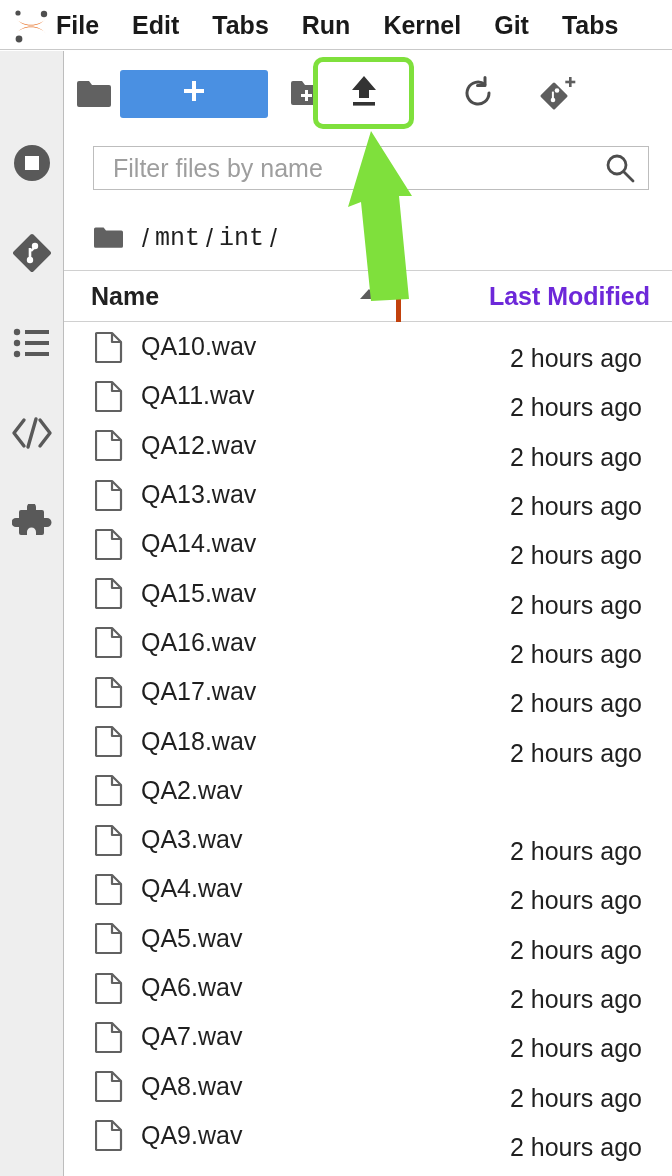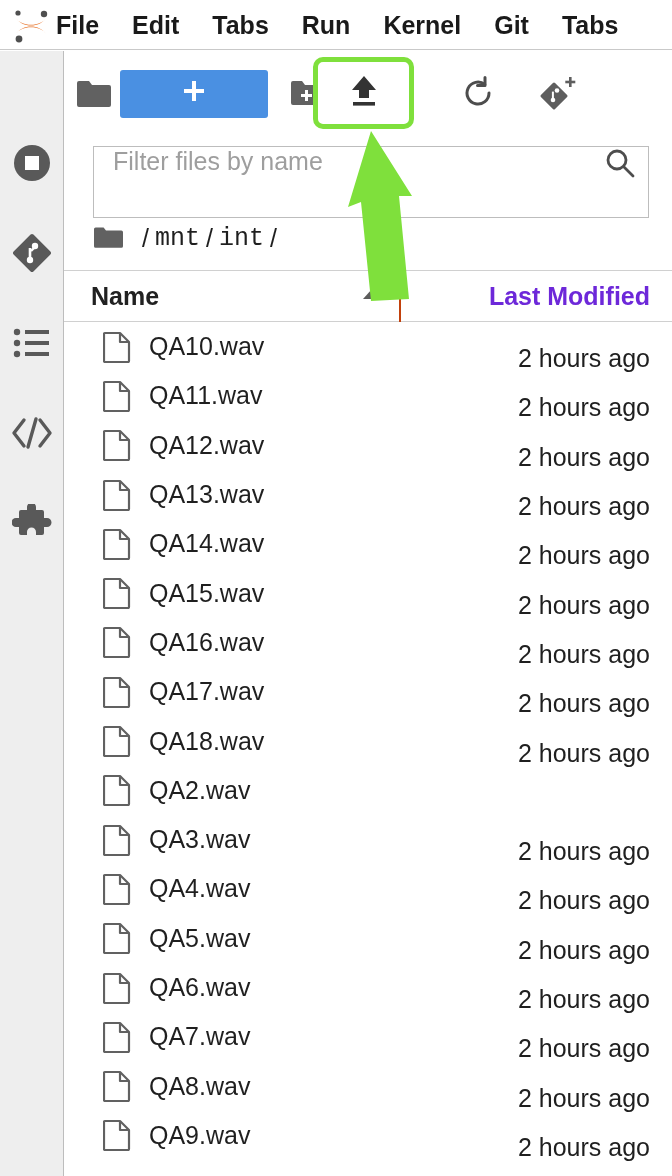--- a/index.html
+++ b/index.html
@@ -56,22 +56,22 @@
   .tb-btn.first{ margin-left:10px; }
   
   .hl-box{
     position:absolute; left:313px; top:57px; width:101px; height:72px;
     border:5px solid #7fe03c; border-radius:10px; background:#fff;
     display:flex; align-items:center; justify-content:center; z-index:5;
   }
 
   
   .filterwrap{
-    position:absolute; left:93px; top:146px; width:556px; height:72px;
-    border:1px solid #bdbdbd; background:#fff; display:flex; align-items:flex-start;gap:44px;
+    position:absolute; left:93px; top:146px; width:556px; height:44px;
+    border:1px solid #bdbdbd; background:#fff; display:flex; align-items:center;gap:44px;
   }
   .filterwrap input{
     flex:1; border:none; outline:none; background:transparent;
     font-size:25px; color:#262626; padding-left:19px;
     font-family:"Liberation Sans", sans-serif;
   }
   .filterwrap input::placeholder{ color:#9e9e9e; }
   .search-ico{ width:56px; display:flex; align-items:center; justify-content:center; }
 
   
@@ -84,32 +84,32 @@
   .crumb-sep{ margin:0 6px; color:#1f1f1f; }
 
   
   .thead{
     position:absolute; left:64px; top:270px; width:608px; height:52px;
     border-top:1px solid #d0d0d0; border-bottom:1px solid #d0d0d0;
     display:flex; align-items:center;
   }
   .th-name{
     width:337px; height:52px; display:flex; align-items:center;
-    border-right:2px solid #c2410c; cursor:pointer; padding-left:27px;
+    border-right:5px solid #c2410c; cursor:pointer; padding-left:27px;
   }
   .th-name .lbl{ font-size:25px; font-weight:bold; color:#212121; }
   .th-name .sorter{ margin-left:auto; margin-right:16px; }
   .th-mod{
     flex:1; height:52px; display:flex; align-items:center; justify-content:flex-end;
     padding-right:22px; cursor:pointer;
   }
   .th-mod .lbl{ font-size:25px; font-weight:bold; color:#6d28d9; }
 
   .rows{
-    position:absolute; left:64px; top:322px; width:608px; height:854px;
+    position:absolute; left:56px; top:322px; width:608px; height:854px;
     overflow:hidden;
   }
   .row{
     height:49.3px; display:flex; align-items:center; cursor:pointer;
   }
   .row .fico{ width:46px; display:flex; justify-content:center; align-items:center; margin-left:30px; }
   .row .fname{ font-size:25px; color:#1f1f1f; margin-left:9px; white-space:nowrap; }
   .row .fmod{ margin-left:auto; font-size:25px; color:#1f1f1f; padding-right:22px; white-space:nowrap;margin-top:24px; }
 
   

